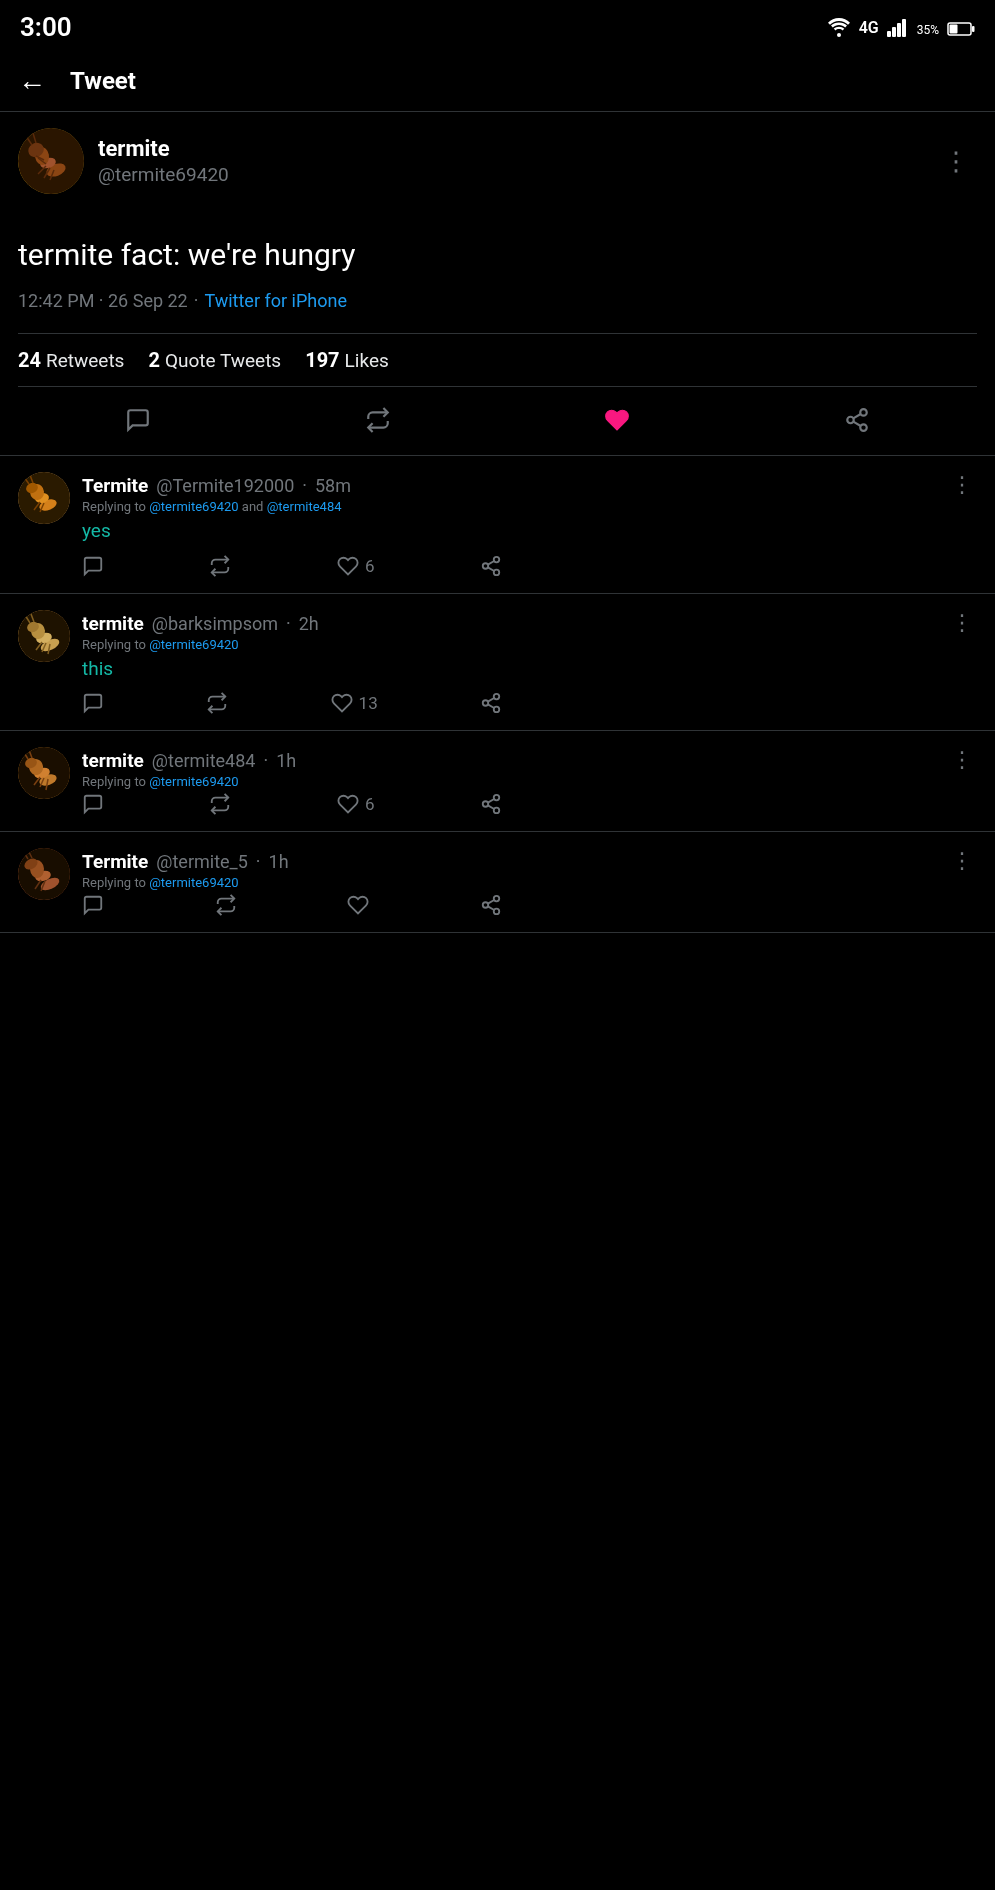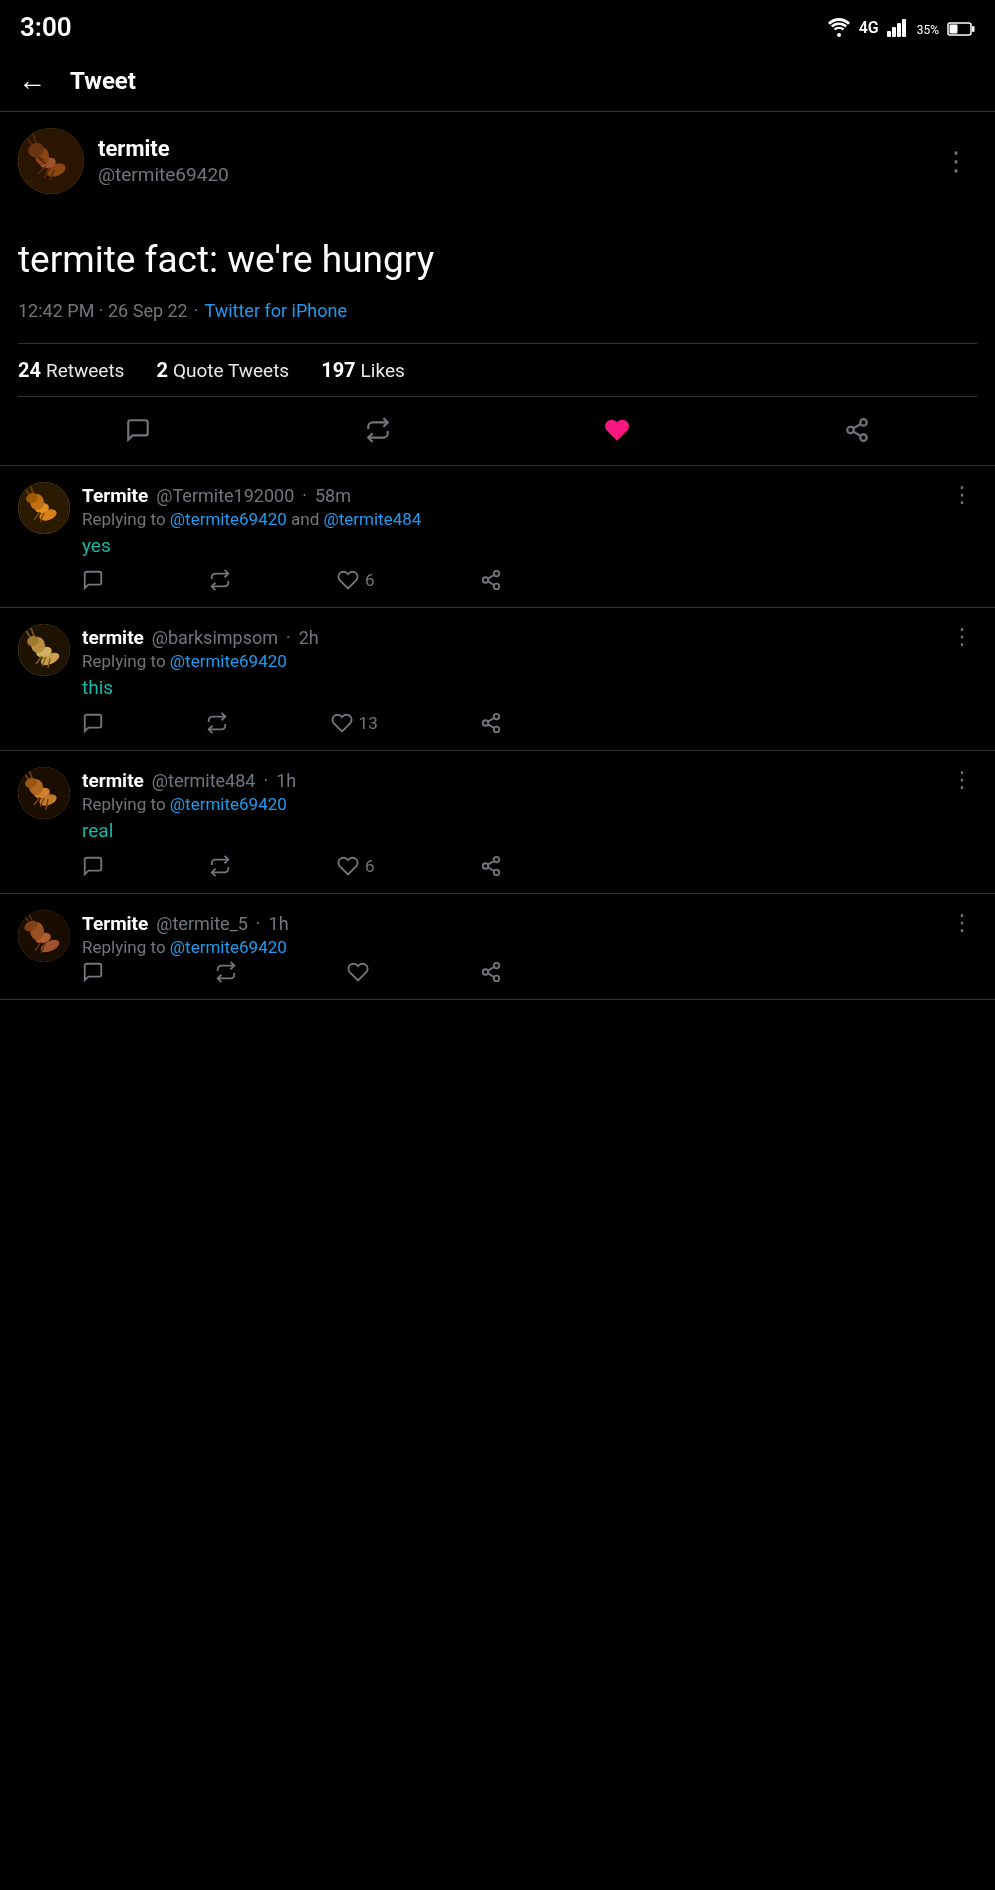--- a/index.html
+++ b/index.html
@@ -94,21 +94,21 @@
       margin-top: 2px;
     }
     .more-btn {
       font-size: 26px;
       color: #71767b;
       cursor: pointer;
       padding: 4px 8px;
     }
 
     .tweet-text {
-      font-size: 37px;
+      font-size: 30px;
       font-weight: 400;
       color: #fff;
       line-height: 1.4;
       margin-bottom: 14px;
       margin-top: 40px;
     }
 
     .tweet-meta {
       font-size: 18px;
       color: #71767b;
@@ -124,21 +124,21 @@
     }
     .tweet-meta-dot {
       color: #71767b;
     }
 
     .tweet-stats {
       border-top: 1px solid #2f3336;
       border-bottom: 1px solid #2f3336;
       padding: 14px 0;
       display: flex;
-      gap: 32px;
+      gap: 24px;
       align-items: center;
       margin-bottom: 4px;
     }
     .stat-item {
       font-size: 19px;
       color: #e7e9ea;
       display: flex;
       align-items: baseline;
       gap: 5px;
     }
@@ -210,21 +210,21 @@
       font-size: 18px;
       color: #71767b;
     }
     .reply-more {
       font-size: 22px;
       color: #71767b;
       cursor: pointer;
       padding: 0 4px;
     }
     .replying-to {
-      font-size: 17px;
+      font-size: 13px;
       color: #71767b;
       margin-bottom: 4px;
     }
     .replying-to a {
       color: #1d9bf0;
       text-decoration: none;
     }
     .reply-text {
       font-size: 19px;
       color: #14b8a6;
@@ -543,21 +543,20 @@
         <span class="reply-name">termite</span>
         <span class="reply-handle">@termite484</span>
         <span class="reply-time">·</span>
         <span class="reply-time">1h</span>
       </div>
       <span class="reply-more">⋮</span>
     </div>
     <div class="replying-to">
       Replying to <a href="#">@termite69420</a>
     </div>
-    <div class="reply-text">real</div>
     <div class="reply-actions">
       <div class="reply-action">
         <svg class="icon-svg-sm" viewBox="0 0 24 24" fill="none" stroke="currentColor" stroke-width="2">
           <path d="M21 15a2 2 0 0 1-2 2H7l-4 4V5a2 2 0 0 1 2-2h14a2 2 0 0 1 2 2z"></path>
         </svg>
       </div>
       <div class="reply-action">
         <svg class="icon-svg-sm" viewBox="0 0 24 24" fill="none" stroke="currentColor" stroke-width="2">
           <polyline points="17 1 21 5 17 9"></polyline>
           <path d="M3 11V9a4 4 0 0 1 4-4h14"></path>

